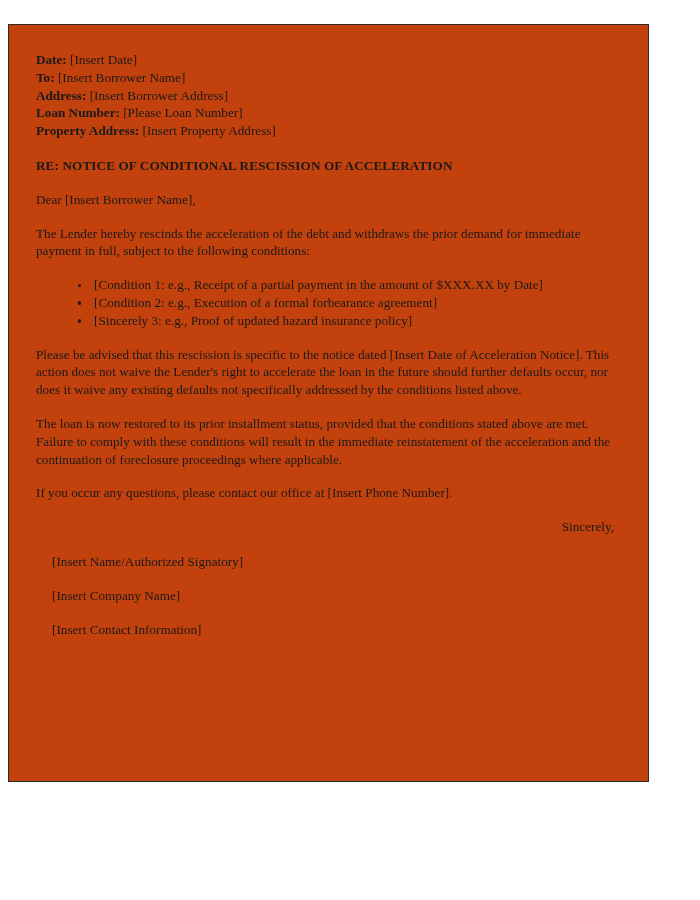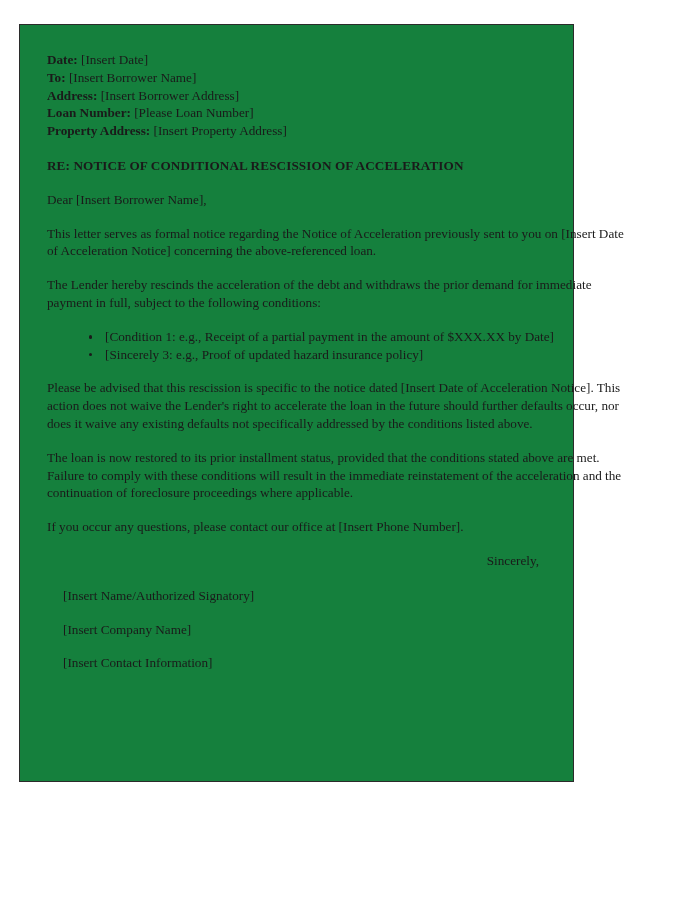--- a/index.html
+++ b/index.html
@@ -10,27 +10,27 @@
   body {
     width: 700px;
     height: 900px;
     font-family: "Liberation Serif", "DejaVu Serif", serif;
     color: #1a1a1a;
     overflow: hidden;
   }
 
   #letter-frame {
     position: absolute;
-    left: 19px;
+    left: 8px;
     top: 24px;
-    width: 555px;
+    width: 641px;
     height: 758px;
     border: 1.6px solid #2b2b2b;
     box-sizing: border-box;
-    background: #15803d;
+    background: #c2410c;
   }
 
   .doc-inner {
     padding: 26px 34px 0 27px;
     box-sizing: border-box;
   }
 
   .meta-line,
   .para,
   .re-heading,
@@ -143,28 +143,31 @@
       <p class="meta-line">
         <span class="label">Property Address:</span>
         <span>[Insert Property Address]</span>
       </p>
     </div>
 
     <p class="re-heading">RE: NOTICE OF CONDITIONAL RESCISSION OF ACCELERATION</p>
 
     <p class="salutation">Dear [Insert Borrower Name],</p>
 
-    <p class="para body-width">This letter serves as formal notice regarding the Notice of Acceleration previously sent to you on [Insert Date of Acceleration Notice] concerning the above-referenced loan.</p>
 
     <p class="para body-width">The Lender hereby rescinds the acceleration of the debt and withdraws the prior demand for immediate payment in full, subject to the following conditions:</p>
 
     <ul class="conditions-list">
       <li>
         <span class="bullet-dot"></span>
         <span>[Condition 1: e.g., Receipt of a partial payment in the amount of $XXX.XX by Date]</span>
+      </li>
+      <li>
+        <span class="bullet-dot"></span>
+        <span>[Condition 2: e.g., Execution of a formal forbearance agreement]</span>
       </li>
       <li>
         <span class="bullet-dot"></span>
         <span>[Sincerely 3: e.g., Proof of updated hazard insurance policy]</span>
       </li>
     </ul>
 
     <p class="para body-width">Please be advised that this rescission is specific to the notice dated [Insert Date of Acceleration Notice]. This action does not waive the Lender's right to accelerate the loan in the future should further defaults occur, nor does it waive any existing defaults not specifically addressed by the conditions listed above.</p>
 
     <p class="para body-width">The loan is now restored to its prior installment status, provided that the conditions stated above are met. Failure to comply with these conditions will result in the immediate reinstatement of the acceleration and the continuation of foreclosure proceedings where applicable.</p>

